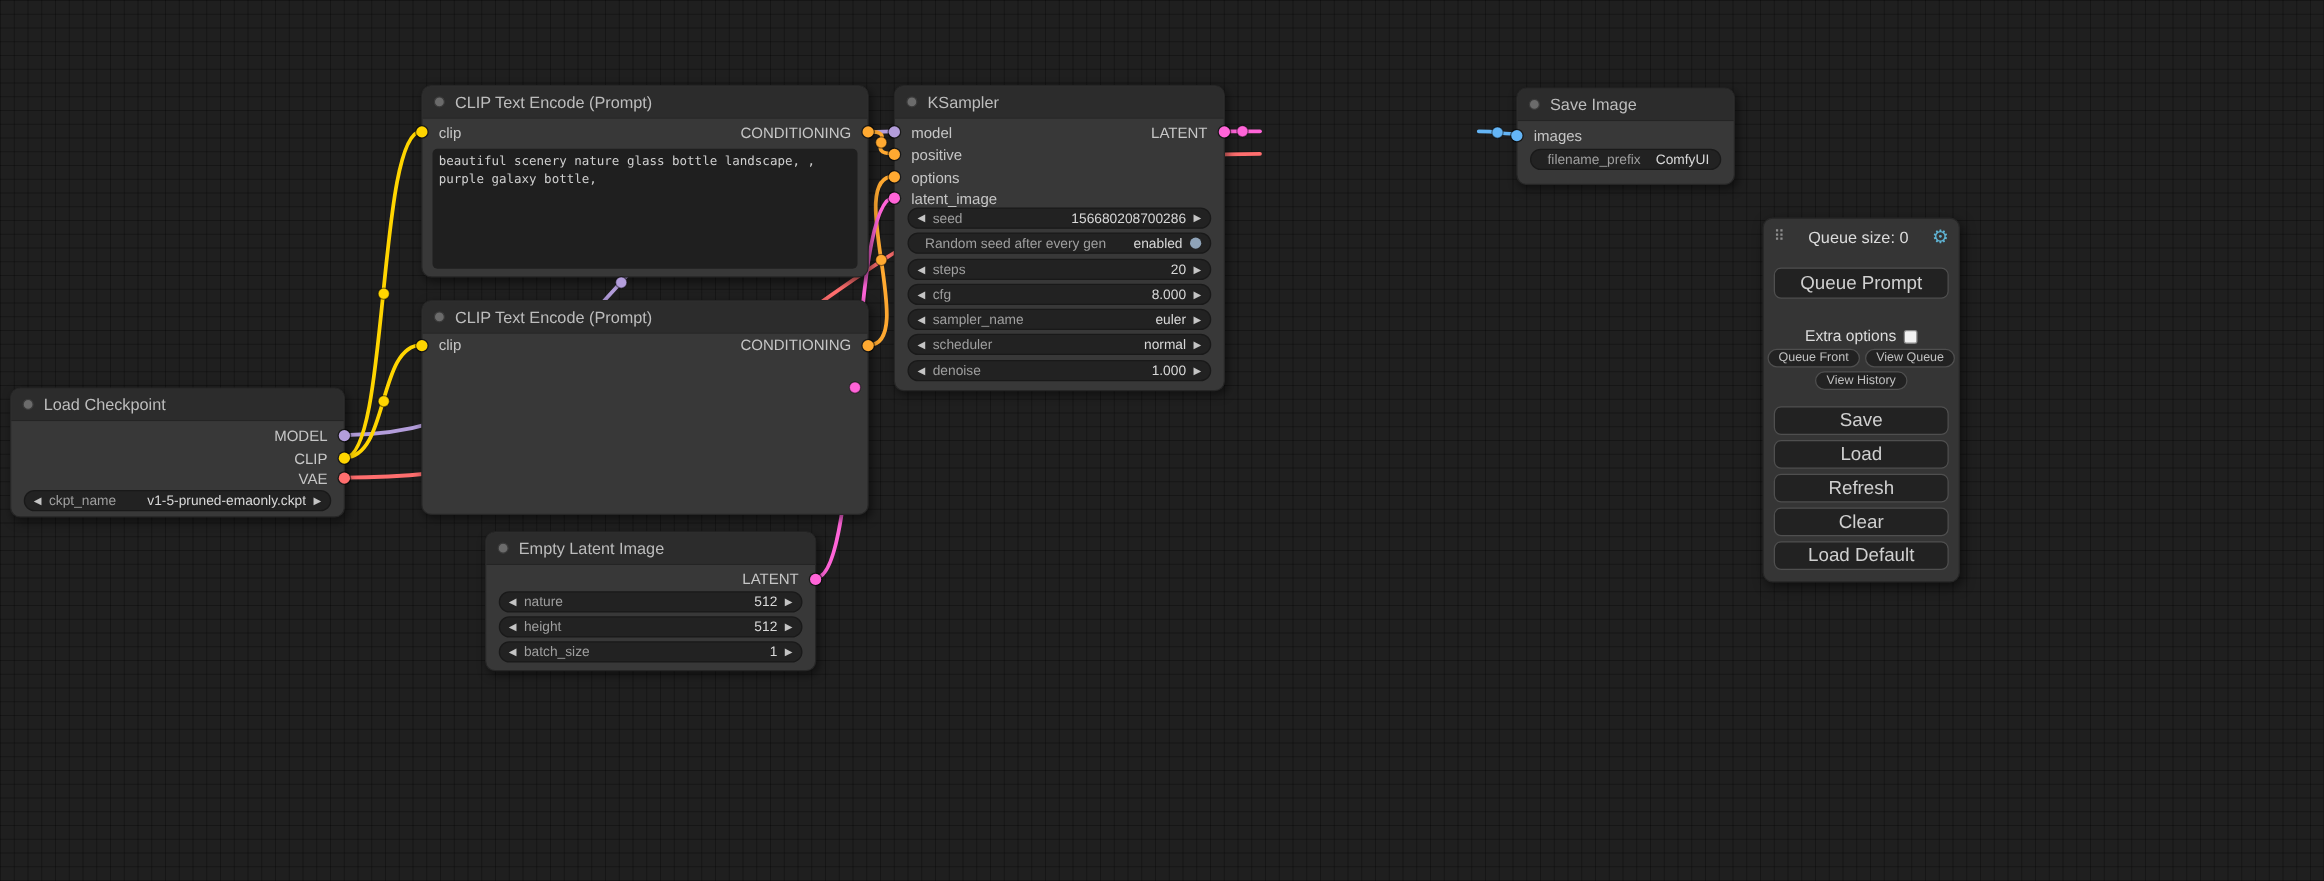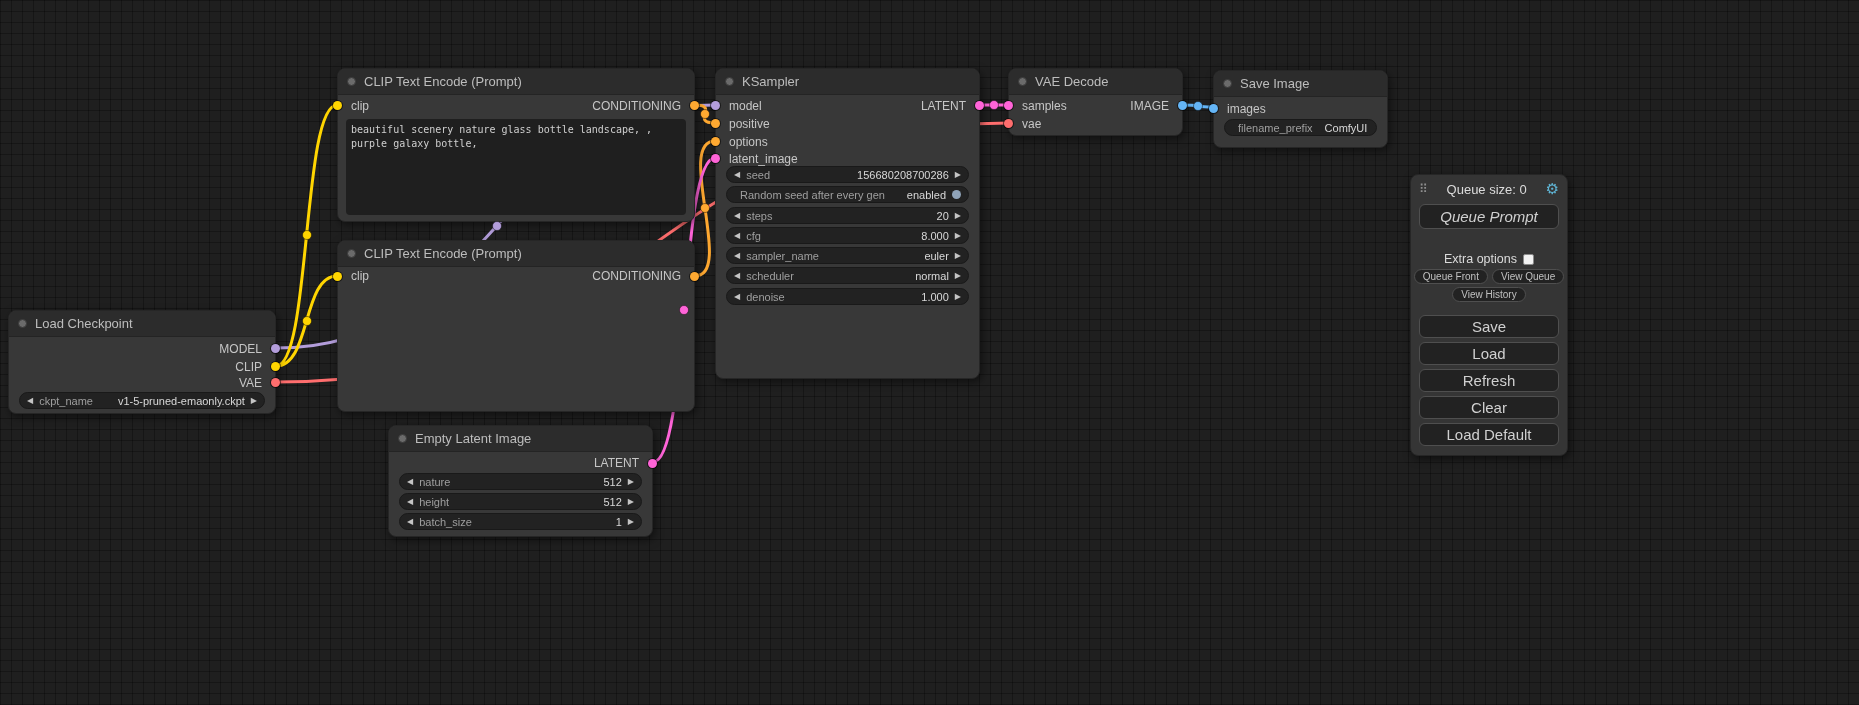--- a/index.html
+++ b/index.html
@@ -71,21 +71,21 @@
   .menu-header { display:flex; align-items:center; justify-content:space-between; padding:5px 8px 2px 8px; }
   .drag-handle { color:#8f8f8f; font-size:12px; cursor:move; }
   .queue-size { font-size:13px; color:#dcdcdc; }
   .gear { color:#5fb4d4; font-size:15px; cursor:pointer; }
   .btn {
     display:block; width:140px; margin:4px auto 0 auto; padding:2px 0;
     background:#222; border:1px solid #4f4f4f; border-radius:6px;
     color:#d0d0d0; text-align:center; font-size:15px;
     font-family:"Liberation Sans", sans-serif; cursor:pointer;
   }
-  .btn.big { margin-top:4px; padding:3px 0;font-style:italic; }
+  .btn.big { margin-top:14px; padding:3px 0; }
   .btn.gap { margin-top:13px; }
   .extra-row { display:flex; align-items:center; justify-content:center; gap:6px; margin:23px 0 2px 0; font-size:12.5px; color:#dcdcdc; }
   .checkbox { width:11px; height:11px; background:#f2f2f2; border:1px solid #8a8a8a; border-radius:2px; cursor:pointer; }
   .pill-row { display:flex; justify-content:center; gap:4px; margin-top:3px; }
   .pill {
     background:#222; border:1px solid #4f4f4f; border-radius:9px;
     font-size:10px; color:#c0c0c0; padding:1px 8px;
     font-family:"Liberation Sans", sans-serif; cursor:pointer;
   }
 </style>
@@ -175,21 +175,21 @@
     </div>
     <div class="widget" style="top:87px">
       <span class="arrow">◀</span>
       <span class="wlabel">batch_size</span>
       <span class="spacer"></span>
       <span class="wvalue">1</span>
       <span class="arrow">▶</span>
     </div>
   </div>
 
-  <div class="node" style="left:715px;top:68px;width:265px;height:311px">
+  <div class="node" style="left:715px;top:68px;width:265px;height:245px">
     <div class="node-title">
       <span class="collapse-dot"></span>
       <span>KSampler</span>
     </div>
     <div class="slot in" style="top:30px">model</div>
     <div class="slot in" style="top:48px">positive</div>
     <div class="slot in" style="top:66px">options</div>
     <div class="slot in" style="top:83px">latent_image</div>
     <div class="slot out" style="top:30px">LATENT</div>
     <i class="dot in" style="top:32px;background:#B39DDB"></i>
@@ -240,32 +240,20 @@
     </div>
     <div class="widget" style="top:219px">
       <span class="arrow">◀</span>
       <span class="wlabel">denoise</span>
       <span class="spacer"></span>
       <span class="wvalue">1.000</span>
       <span class="arrow">▶</span>
     </div>
   </div>
 
-  <div class="node" style="left:1008px;top:68px;width:175px;height:68px">
-    <div class="node-title">
-      <span class="collapse-dot"></span>
-      <span>VAE Decode</span>
-    </div>
-    <div class="slot in" style="top:30px">samples</div>
-    <div class="slot in" style="top:48px">vae</div>
-    <div class="slot out" style="top:30px">IMAGE</div>
-    <i class="dot in" style="top:32px;background:#FF64D8"></i>
-    <i class="dot in" style="top:50px;background:#FF6E6E"></i>
-    <i class="dot out" style="top:32px;background:#64B5F6"></i>
-  </div>
 
   <div class="node" style="left:1213px;top:70px;width:175px;height:78px">
     <div class="node-title">
       <span class="collapse-dot"></span>
       <span>Save Image</span>
     </div>
     <div class="slot in" style="top:31px">images</div>
     <i class="dot in" style="top:33px;background:#64B5F6"></i>
     <div class="widget" style="top:48px">
       <span class="wlabel">filename_prefix</span>

